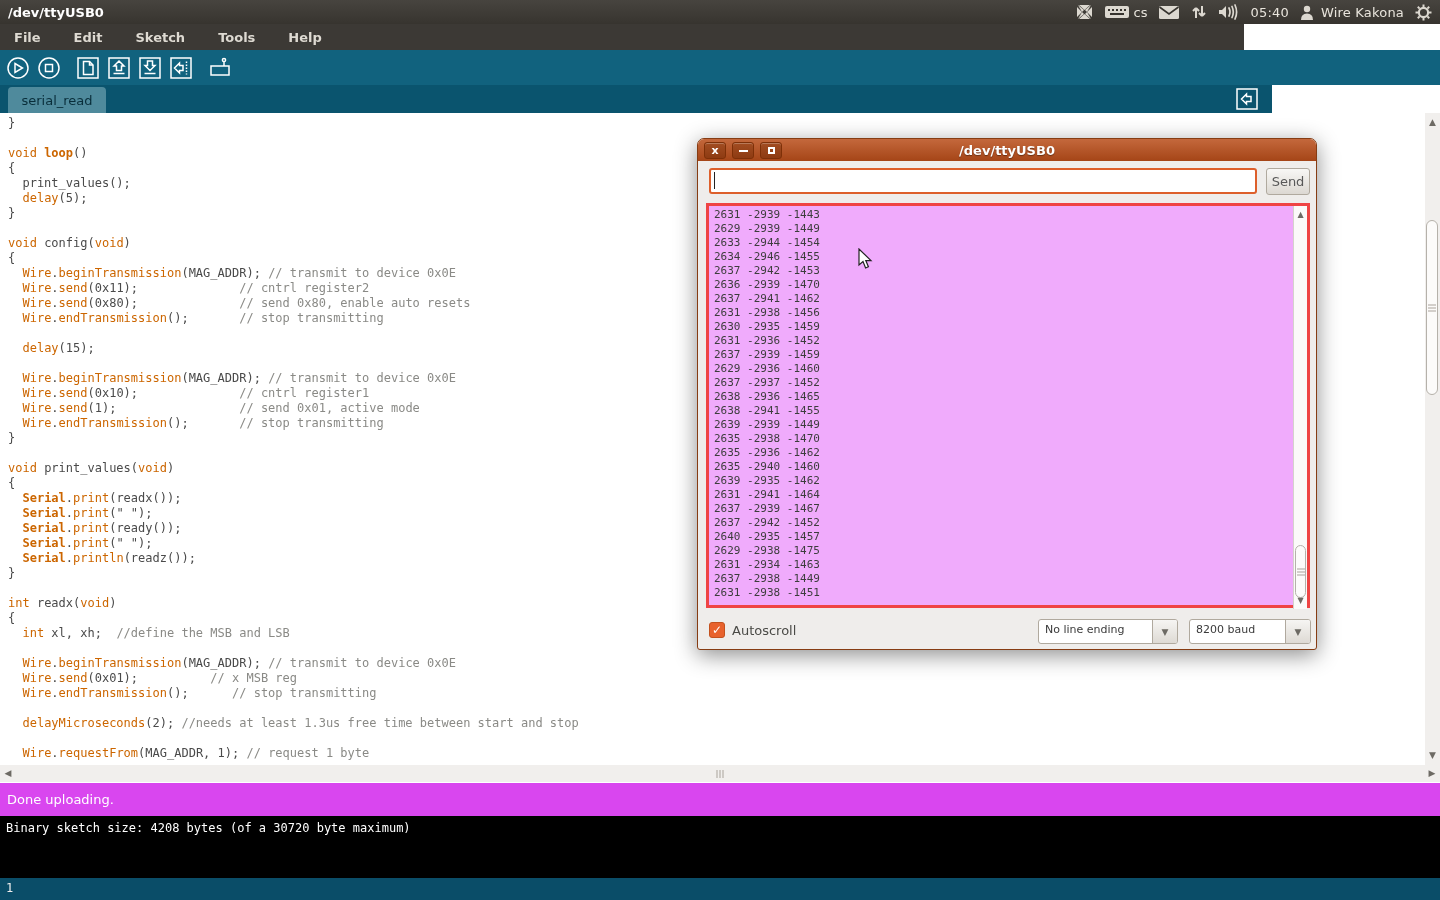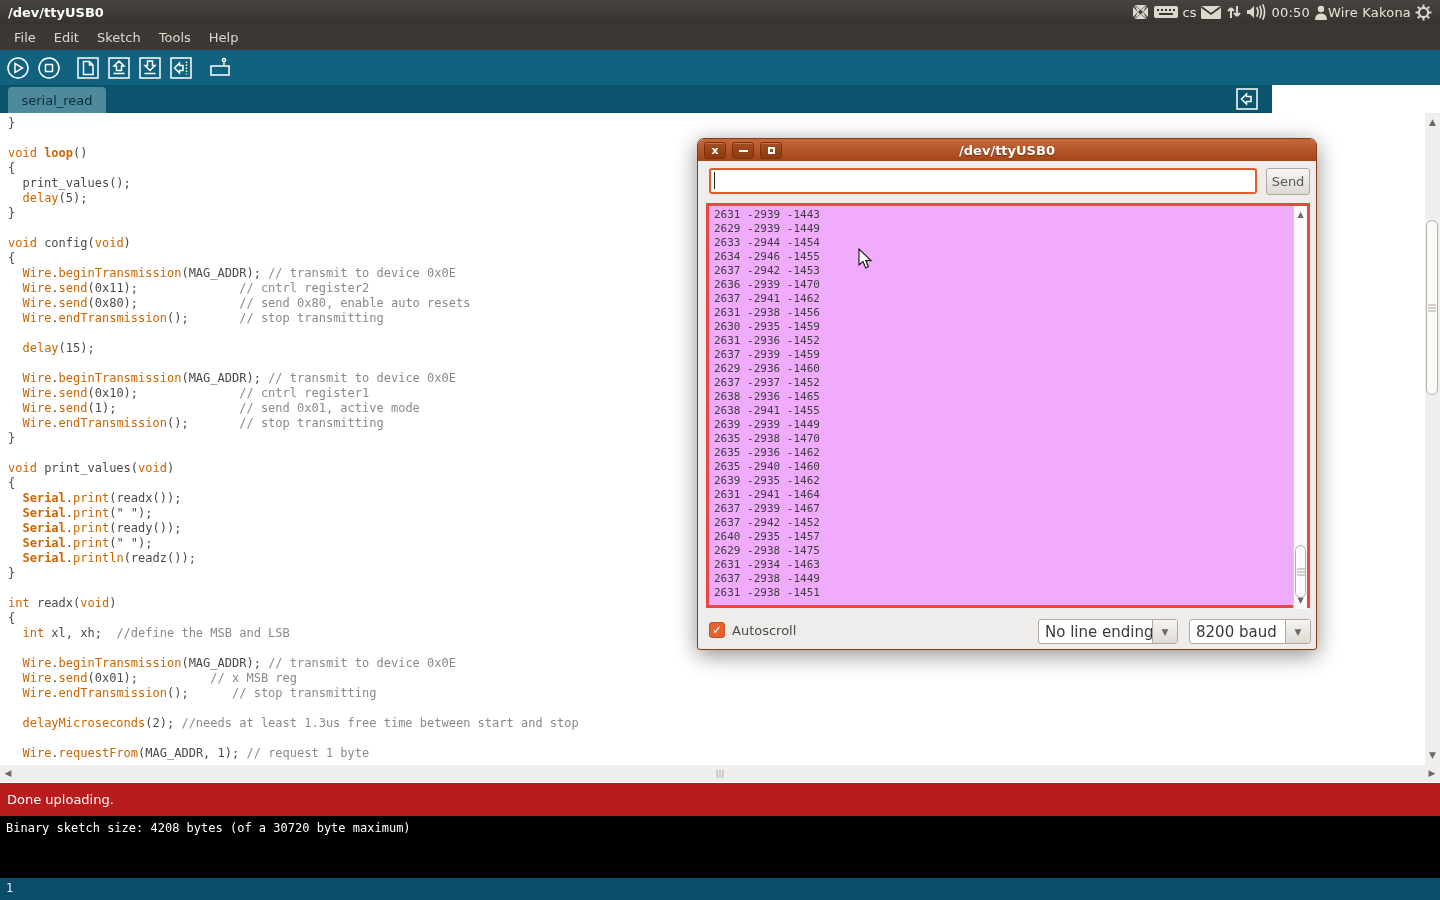--- a/index.html
+++ b/index.html
@@ -4,29 +4,29 @@
 <style>
   * { margin:0; padding:0; box-sizing:border-box; }
   html,body { width:1440px; height:900px; overflow:hidden; background:#fff;
               font-family:"DejaVu Sans", sans-serif; }
 
   
   #panel { position:absolute; left:0; top:0; width:1440px; height:24px;
            background:linear-gradient(#47443f,#37342f); color:#e8e4dc;
            display:flex; align-items:center; }
   #panel-title { font-weight:bold; font-size:13px; color:#fff; margin-left:8px; }
-  #tray { margin-left:auto; display:flex; align-items:center; gap:4px; padding-right:8px;
+  #tray { margin-left:auto; display:flex; align-items:center; gap:11px; padding-right:8px;
           font-size:13px; color:#e8e4dc; }
   #tray svg { display:block; }
   .tray-time, .tray-user { letter-spacing:.2px; }
 
   
-  #menubar { position:absolute; left:0; top:24px; width:1440px; height:26px;
-             background:#3c3935; display:flex; align-items:center; gap:14px;
-             padding-left:12px; }
+  #menubar { position:absolute; left:0; top:24px; width:1244px; height:26px;
+             background:#3c3935; display:flex; align-items:center; gap:29px;
+             padding-left:12px;font-weight:bold; }
   .menu-item { color:#dedad2; font-size:13px; padding:3px 2px; cursor:default; }
 
   
   #toolbar { position:absolute; left:0; top:50px; width:1440px; height:35px;
              background:#11627e; display:flex; align-items:center; }
   .tool-btn { width:26px; height:26px; margin-left:5px; display:flex;
               align-items:center; justify-content:center; }
   .tool-btn.gap { margin-left:13px; }
   .tool-btn svg { display:block; }
 
@@ -58,21 +58,21 @@
   .grip-h { position:absolute; left:50%; top:50%; width:8px; height:1px; background:#a9a49c;
             box-shadow:0 -3px 0 #a9a49c, 0 3px 0 #a9a49c; transform:translate(-50%,-50%); }
   .grip-v { position:absolute; left:50%; top:50%; width:1px; height:8px; background:#a9a49c;
             box-shadow:-3px 0 0 #a9a49c, 3px 0 0 #a9a49c; transform:translate(-50%,-50%); }
   #editor-vsb { position:absolute; right:0; top:113px; width:15px; height:652px; }
   #editor-hsb { position:absolute; left:0; top:765px; width:1440px; height:17px;
                 background:#f1efed; }
 
   
   #status-bar { position:absolute; left:0; top:783px; width:1440px; height:33px;
-                background:#b91c1c; color:#fff; font-size:13px;
+                background:#d946ef; color:#fff; font-size:13px;
                 display:flex; align-items:center; padding-left:7px; }
   #console { position:absolute; left:0; top:816px; width:1440px; height:62px;
              background:#000; color:#fff; font-family:"DejaVu Sans Mono", monospace;
              font-size:12px; padding:5px 0 4px 6px; }
   #footer { position:absolute; left:0; top:878px; width:1440px; height:22px;
             background:#0a4d68; color:#eee; font-family:"DejaVu Sans Mono", monospace;
             font-size:12px; padding:3px 0 0 6px; }
 
   
   #monitor { position:absolute; left:697px; top:138px; width:620px; height:512px;
@@ -112,21 +112,21 @@
              background:#fbfaf9; border-left:1px solid #d5d2cc; }
 
   #mon-autoscroll-box { position:absolute; left:11px; top:483px; width:16px; height:16px;
                         background:#e8622d; border:1px solid #c3511e; border-radius:3px;
                         color:#fff; font-size:12px; font-weight:bold; line-height:14px;
                         text-align:center; }
   #mon-autoscroll-label { position:absolute; left:34px; top:484px; font-size:13px; color:#4a4a46; }
 
   .dropdown { position:absolute; top:480px; height:25px; border:1px solid #b0a99e;
               border-radius:3px; background:#fff; display:flex; }
-  .dd-value { flex:1; font-size:15px; color:#3a3a3a; padding:3px 0 0 6px;
+  .dd-value { flex:1; font-size:11px; color:#3a3a3a; padding:3px 0 0 6px;
               white-space:nowrap; overflow:hidden; }
   .dd-arrow { width:25px; border-left:1px solid #b0a99e;
               background:linear-gradient(#f6f5f3,#dedad4); border-radius:0 2px 2px 0;
               display:flex; align-items:center; justify-content:center;
               font-size:9px; color:#6d6a64; }
   #dd-lineending { left:340px; width:140px; }
   #dd-baud { left:491px; width:122px; }
 
   
   #cursor { position:absolute; left:858px; top:248px; z-index:50; }
@@ -174,21 +174,21 @@
         <path d="M5 14 L5 4 M5 4 L2 7 M5 4 L8 7" stroke="#dcd8d0" stroke-width="2" fill="none"></path>
         <path d="M11 2 L11 12 M11 12 L8 9 M11 12 L14 9" stroke="#dcd8d0" stroke-width="2" fill="none"></path>
       </svg>
     </span>
     <span>
       <svg width="21" height="16" viewBox="0 0 21 16">
         <path d="M1 6 L4 6 L8 2 L8 14 L4 10 L1 10 Z" fill="#dcd8d0"></path>
         <path d="M11 4 Q13 8 11 12 M14 2.5 Q16.6 8 14 13.5 M17 1 Q20.2 8 17 15" stroke="#dcd8d0" stroke-width="1.7" fill="none" stroke-linecap="round"></path>
       </svg>
     </span>
-    <span class="tray-time">00:50</span>
+    <span class="tray-time">05:40</span>
     <span style="margin-right:-4px;">
       <svg width="14" height="15" viewBox="0 0 14 15" fill="#dcd8d0">
         <circle cx="7" cy="4" r="3.2"></circle>
           <path d="M1 15 Q1 8.5 7 8.5 Q13 8.5 13 15 Z"></path>
       </svg>
     </span>
     <span class="tray-user">Wire Kakona</span>
     <span>
       <svg width="17" height="17" viewBox="0 0 17 17">
         <circle cx="8.5" cy="8.5" r="4.6" fill="none" stroke="#dcd8d0" stroke-width="2.1"></circle>

